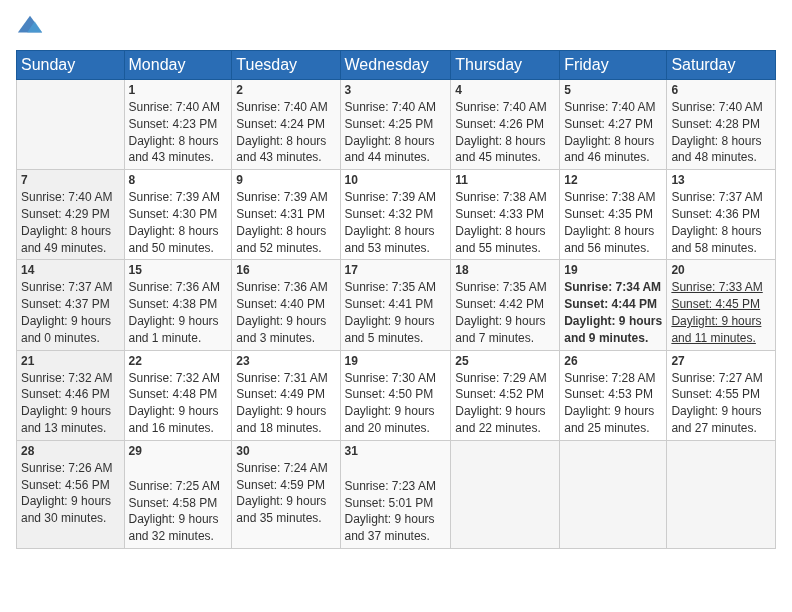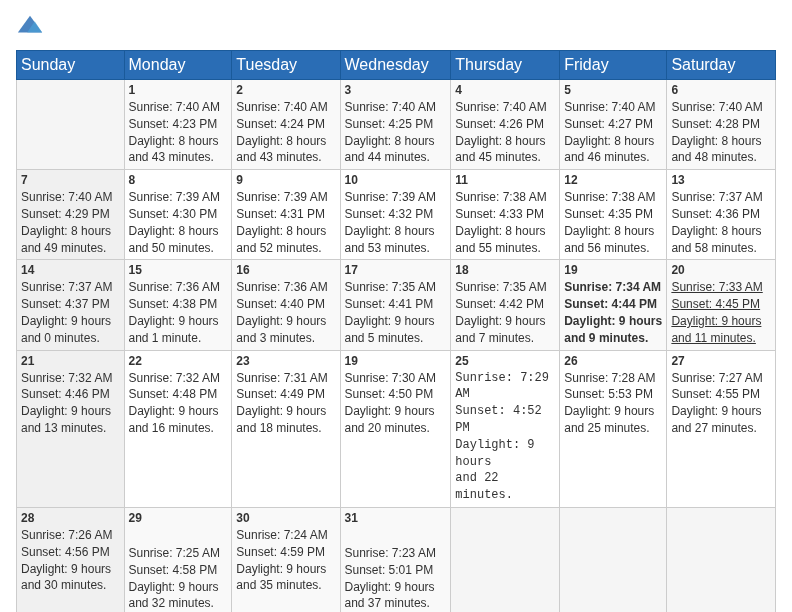--- a/index.html
+++ b/index.html
@@ -309,29 +309,29 @@
           </td>
           <td>
             <span class="day-number">19</span>
             <div class="day-info" style="white-space: pre-line;">Sunrise: 7:30 AM
 Sunset: 4:50 PM
 Daylight: 9 hours
 and 20 minutes.</div>
           </td>
           <td>
             <span class="day-number">25</span>
-            <div class="day-info" style="white-space: pre-line; font-family: Liberation Mono, monospace;">Sunrise: 7:29 AM
+            <div class="day-info" style="white-space: pre-line;">Sunrise: 7:29 AM
 Sunset: 4:52 PM
 Daylight: 9 hours
 and 22 minutes.</div>
           </td>
           <td>
             <span class="day-number">26</span>
             <div class="day-info" style="white-space: pre-line;">Sunrise: 7:28 AM
-Sunset: 5:53 PM
+Sunset: 4:53 PM
 Daylight: 9 hours
 and 25 minutes.</div>
           </td>
           <td>
             <span class="day-number">27</span>
             <div class="day-info" style="white-space: pre-line;">Sunrise: 7:27 AM
 Sunset: 4:55 PM
 Daylight: 9 hours
 and 27 minutes.</div>
           </td>

